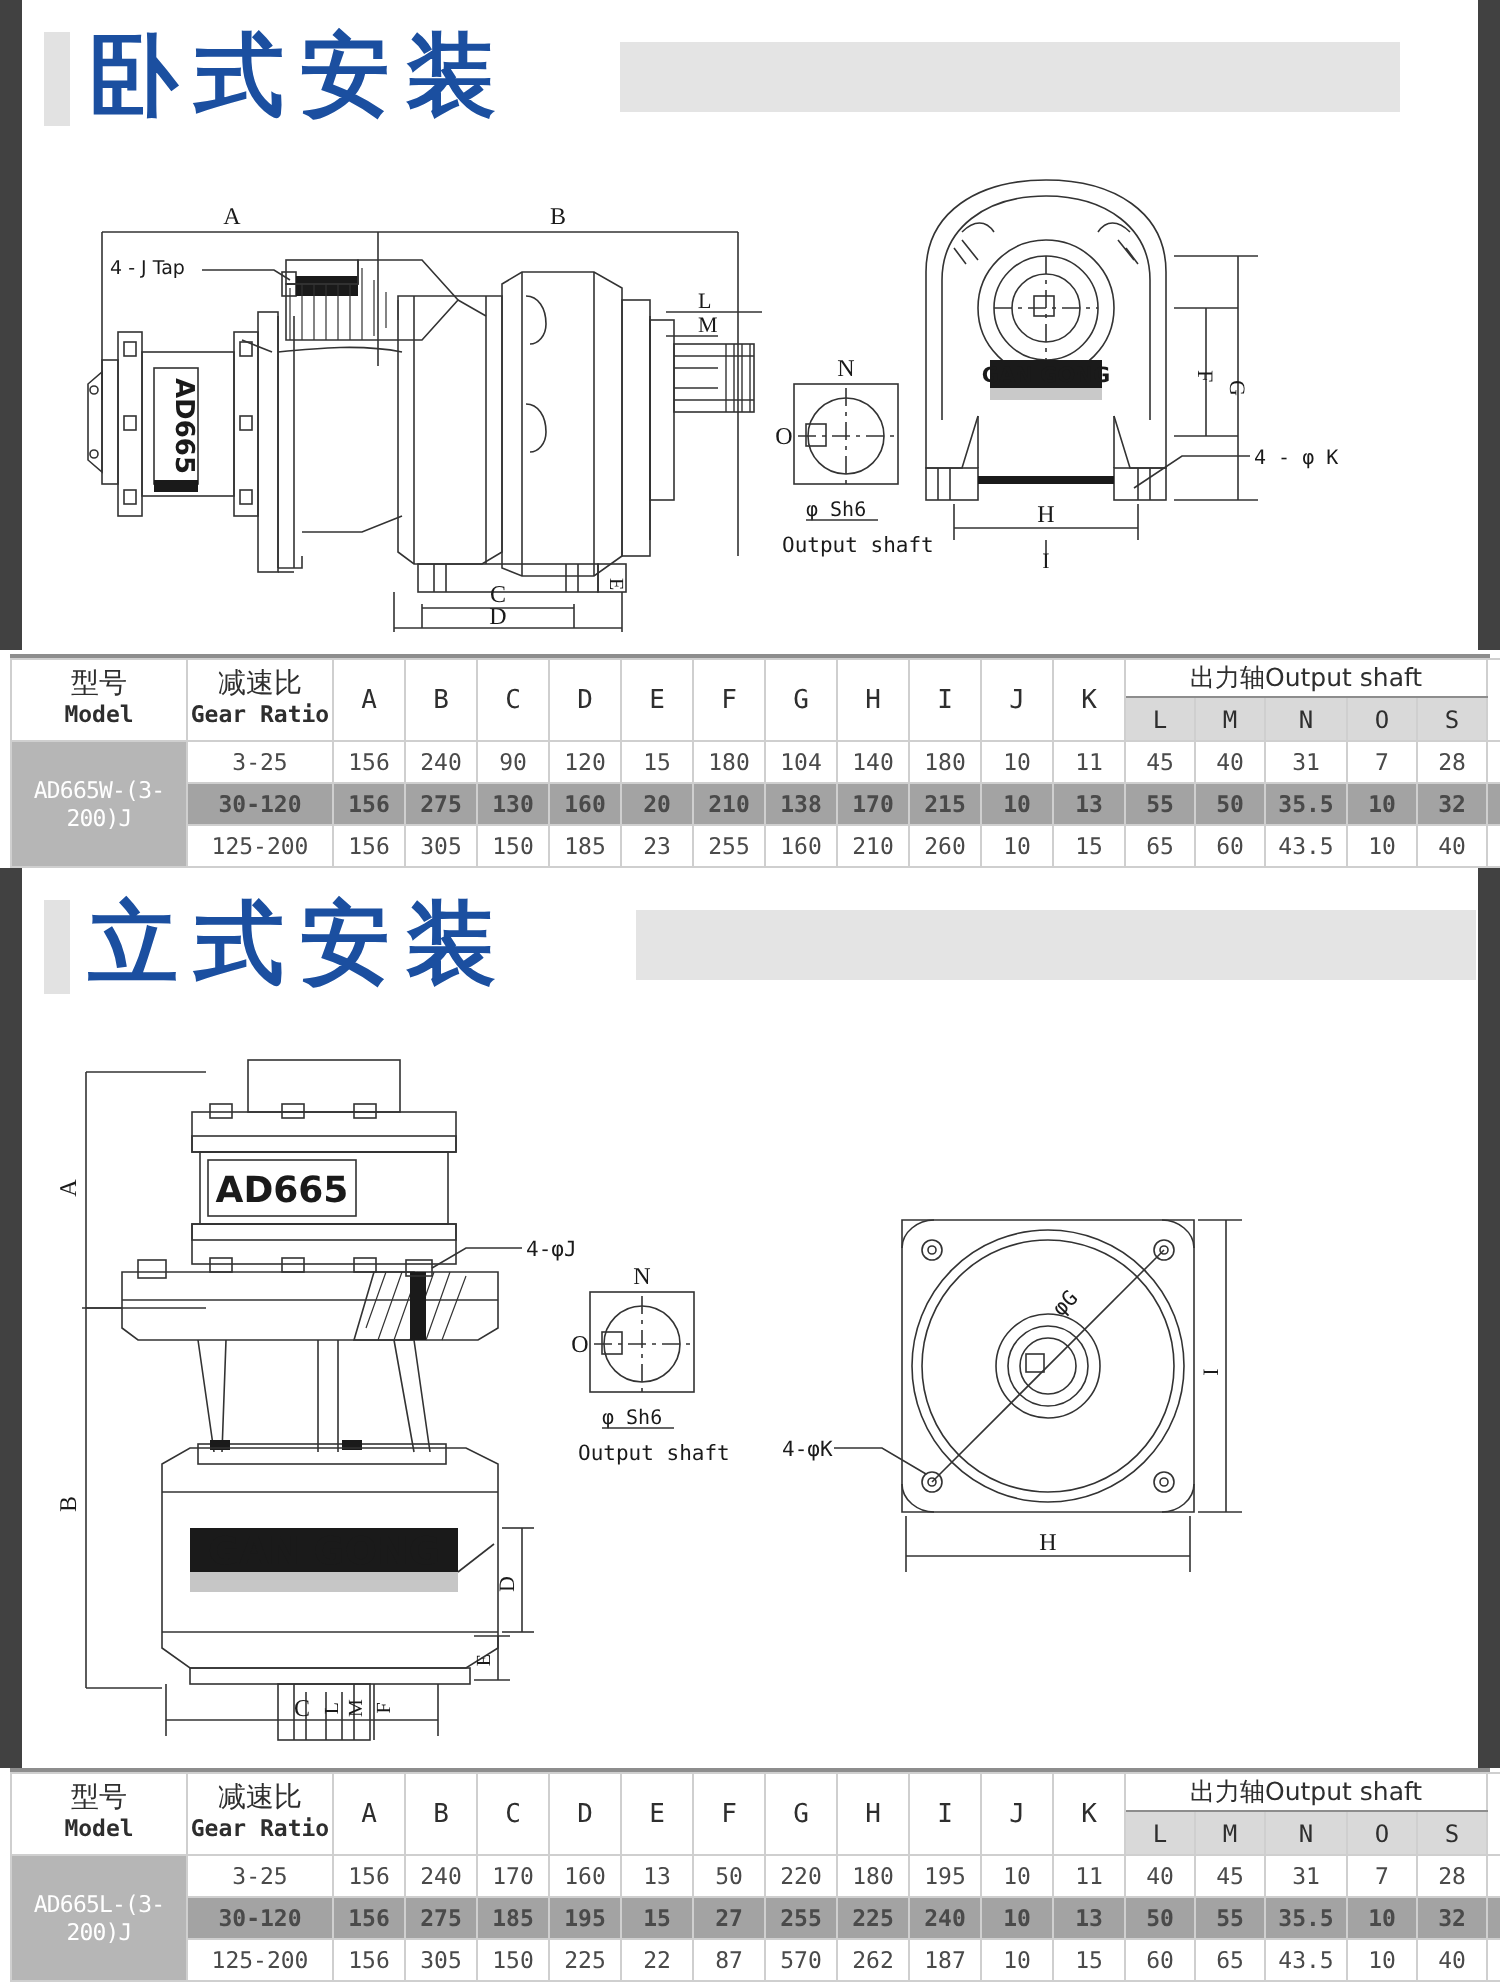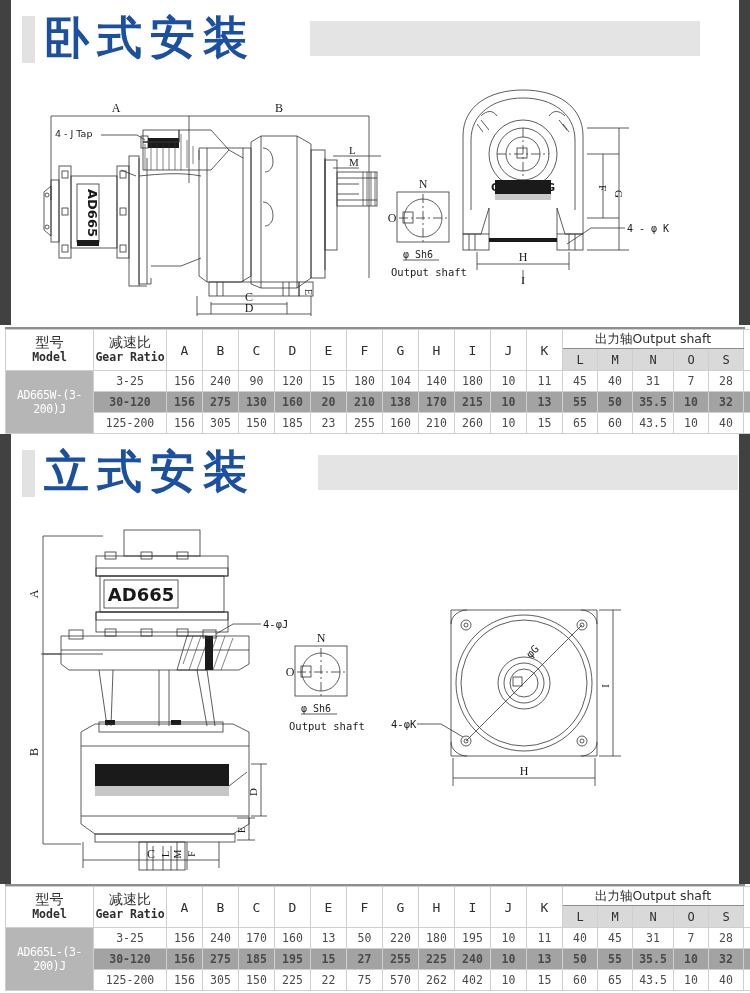--- a/index.html
+++ b/index.html
@@ -612,24 +612,24 @@
         <td class="val">32</td>
         <td class="val keyval">10*8*50</td>
       </tr>
       <tr>
         <td class="val ratio">125-200</td>
         <td class="val">156</td>
         <td class="val">305</td>
         <td class="val">150</td>
         <td class="val">225</td>
         <td class="val">22</td>
-        <td class="val">75</td>
+        <td class="val">87</td>
         <td class="val">570</td>
         <td class="val">262</td>
-        <td class="val">402</td>
+        <td class="val">187</td>
         <td class="val">10</td>
         <td class="val">15</td>
         <td class="val">60</td>
         <td class="val">65</td>
         <td class="val">43.5</td>
         <td class="val">10</td>
         <td class="val">40</td>
         <td class="val keyval">10*8*60</td>
       </tr>
     </tbody>

